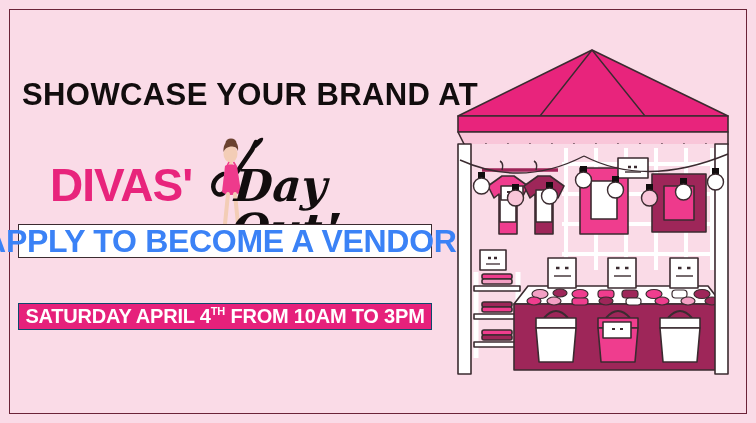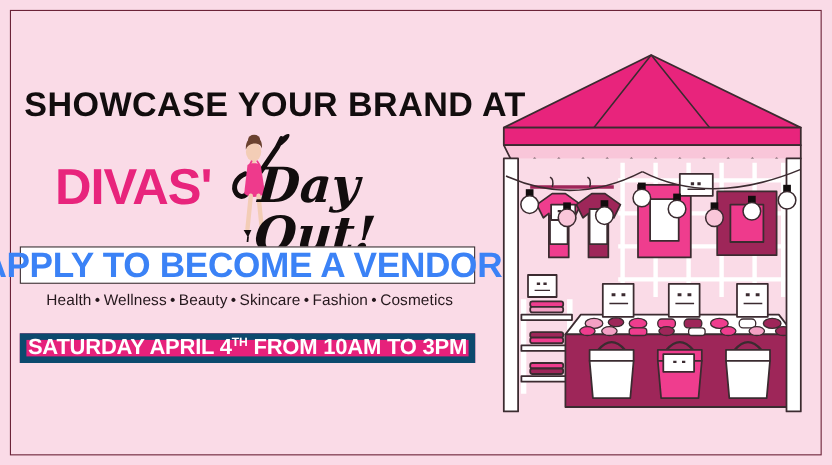--- a/index.html
+++ b/index.html
@@ -22,21 +22,21 @@
   #left{
     position:absolute;left:0;top:0;width:452px;height:423px;
   }
   #headline{
     position:absolute;left:22px;top:79px;width:416px;
     font-size:31px;font-weight:bold;letter-spacing:0.4px;
     color:#120d0e;line-height:1;white-space:nowrap;
   }
   
   #logo{
-    position:absolute;left:28px;top:140px;width:400px;height:70px;
+    position:absolute;left:28px;top:156px;width:400px;height:70px;
   }
   #divas{
     position:absolute;left:22px;top:6px;
     font-size:46px;font-weight:bold;font-style:normal;
     color:#e8247c;letter-spacing:-1px;line-height:1;
   }
   #dayout{
     position:absolute;left:205px;top:8px;
     font-size:44px;color:#120d0e;line-height:1;
     font-family:"DejaVu Serif",serif;
@@ -59,21 +59,21 @@
   
   #cats{
     position:absolute;left:18px;top:264px;width:418px;
     text-align:center;color:#24171c;
   }
   .catline{font-size:14px;line-height:17px;white-space:nowrap;letter-spacing:0.1px;}
   .dot{color:#24171c;padding:0 3px;}
   
   #date{
     position:absolute;left:18px;top:303px;width:414px;height:27px;
-    background:#e6217b;border:6px solid #0c4a6e;
+    background:#e6217b;border:1px solid #0c4a6e;
     box-sizing:border-box;
     display:flex;align-items:center;justify-content:center;
   }
   #date span{
     font-size:20px;font-weight:bold;color:#ffffff;
     letter-spacing:-0.2px;white-space:nowrap;
   }
   #date sup{font-size:11px;vertical-align:super;}
   
   #art{position:absolute;left:440px;top:18px;width:310px;height:390px;}
@@ -120,23 +120,20 @@
       </svg>
 
       <div id="dayout">Day Out!</div>
     </div>
 
     <div id="vendor">
       <span>APPLY TO BECOME A VENDOR!</span>
     </div>
 
     <div id="cats">
-      <div class="catline">
-        <span>Health</span><span class="dot">•</span><span>Wellness</span><span class="dot">•</span><span>Beauty</span><span class="dot">•</span><span>Skincare</span><span class="dot">•</span><span>Fashion</span><span class="dot">•</span><span>Cosmetics</span>
-      </div>
     </div>
 
     <div id="date">
       <span><span>SATURDAY APRIL 4</span><sup>TH</sup>&nbsp;<span>FROM 10AM TO 3PM</span></span>
     </div>
 
   </div>
 
   <svg id="art" viewBox="0 0 310 390">
     <g stroke="#3b2b30" stroke-width="1.6" stroke-linejoin="round">

